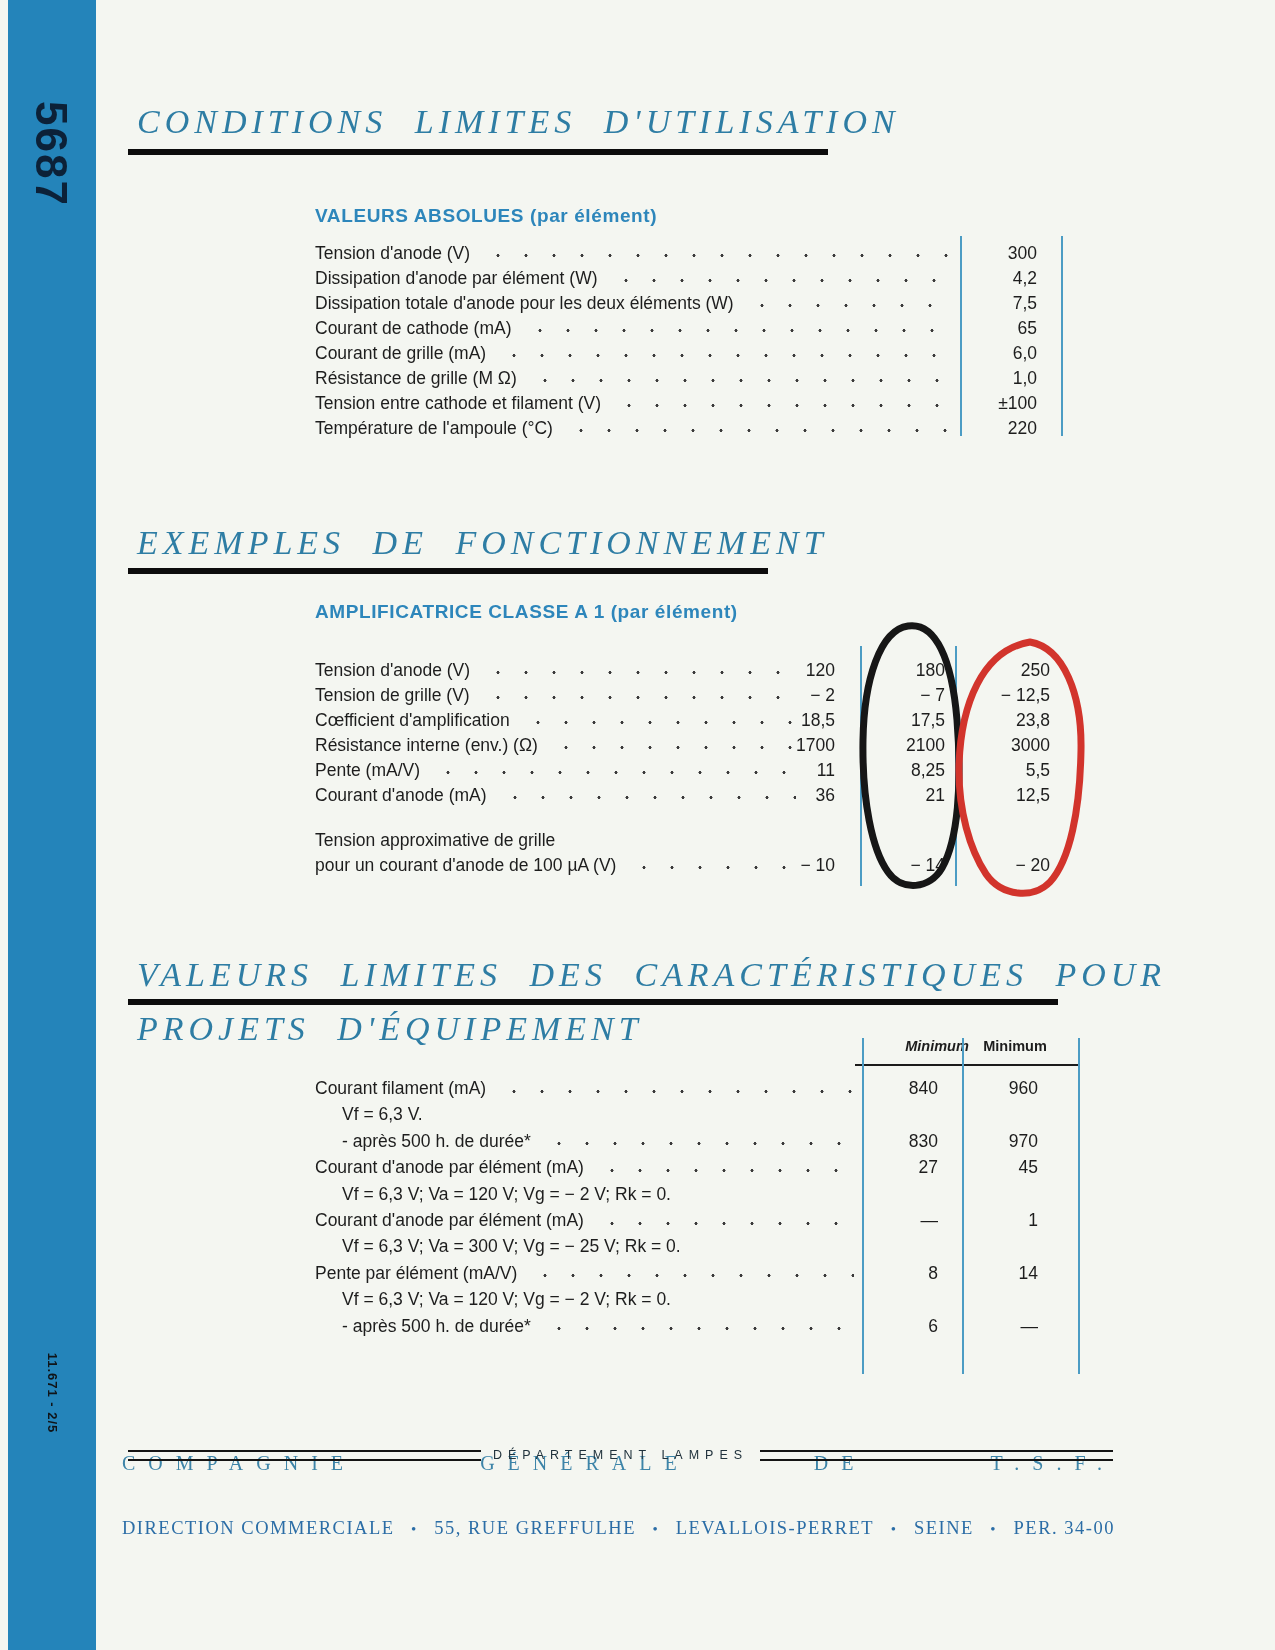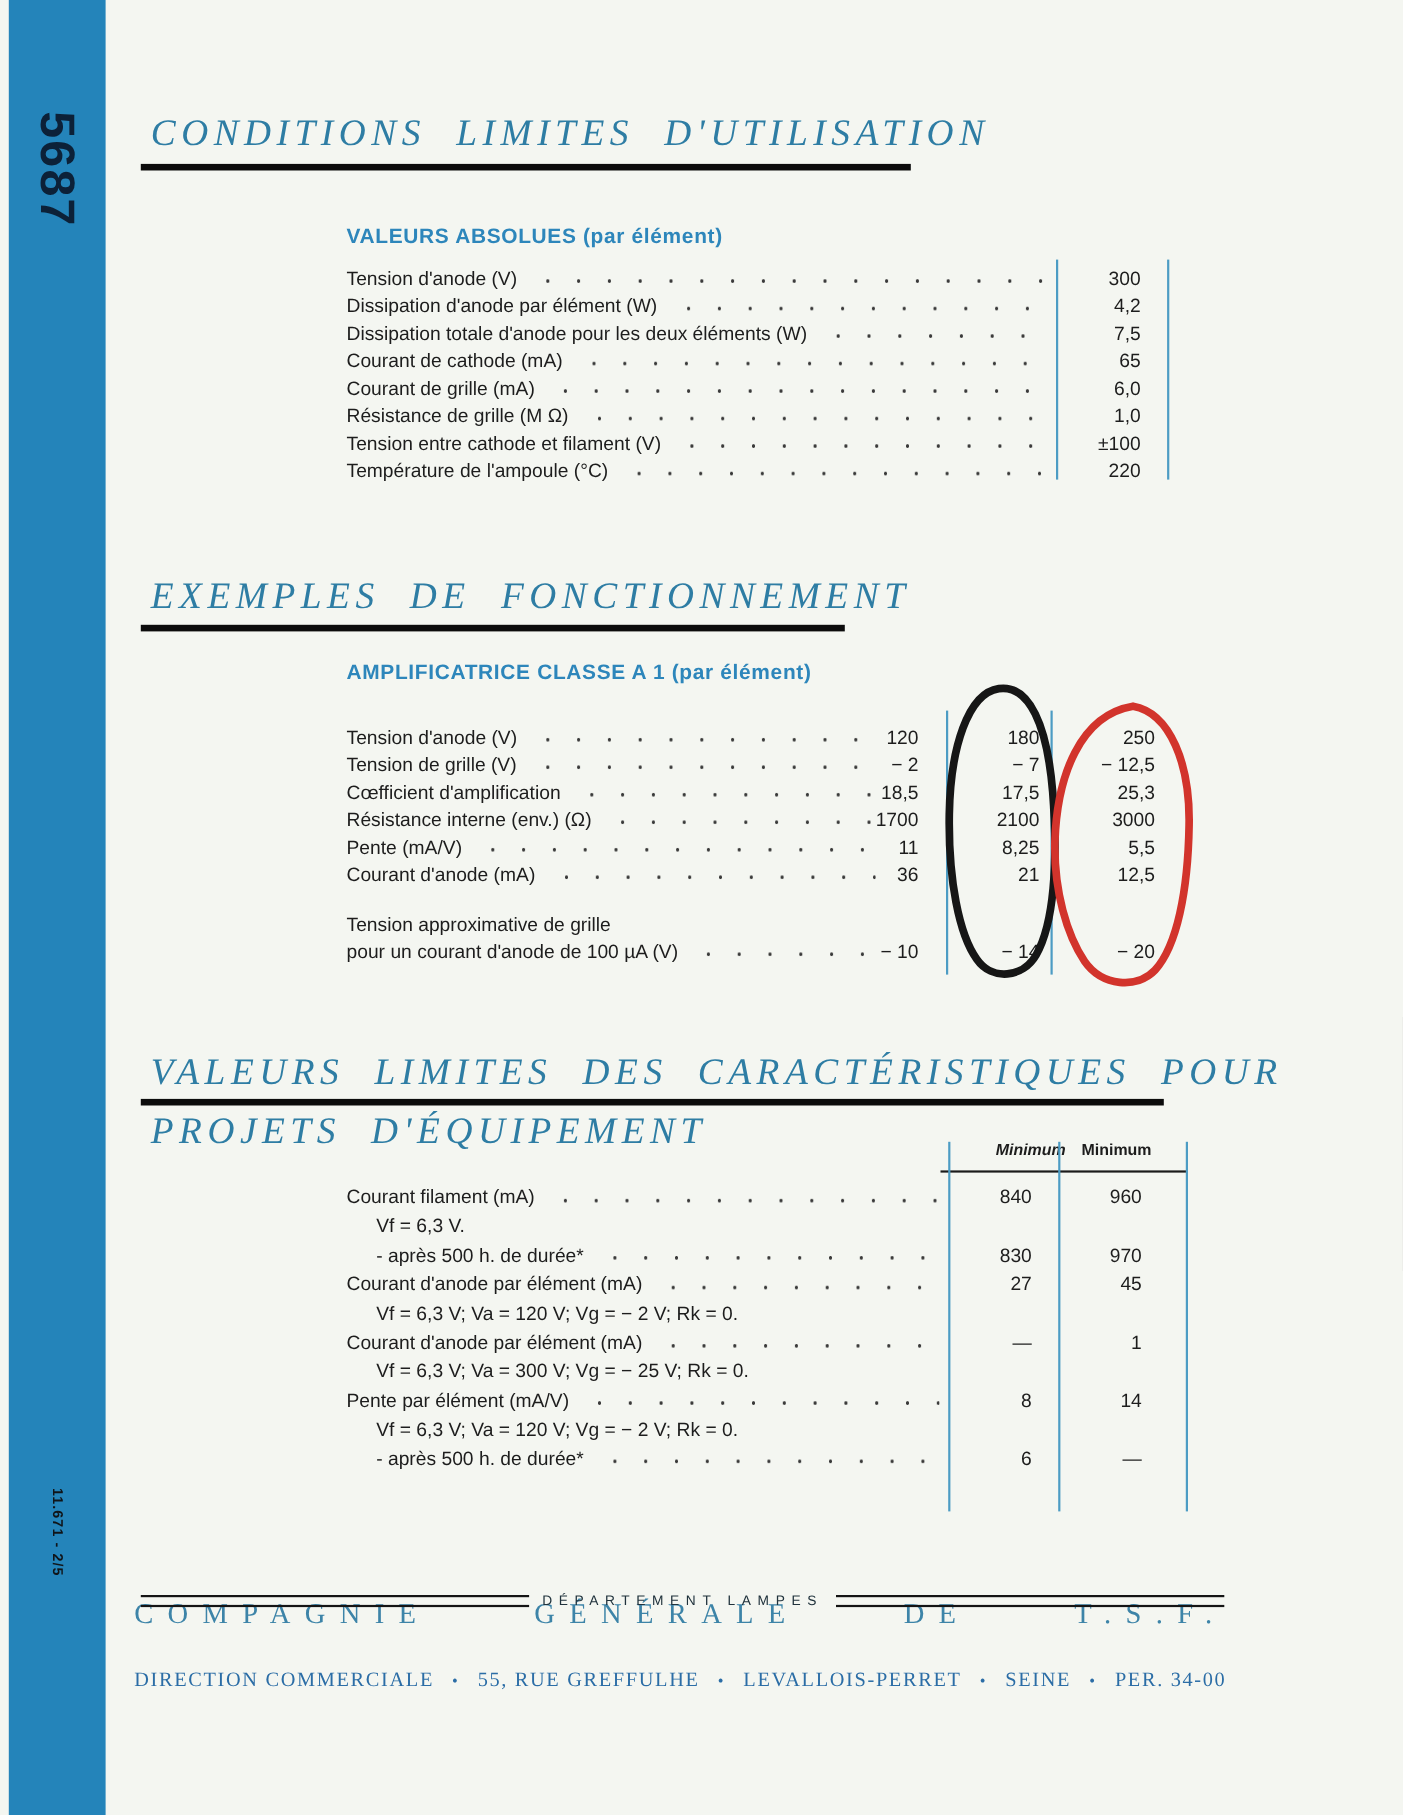--- a/index.html
+++ b/index.html
@@ -63,21 +63,21 @@
   #t3 .rows{margin-top:14px;}
   #t3 .trow{height:26.4px;padding-right:220px;}
   #t3 .trow.ind{padding-left:27px;}
   #t3 .vmin{right:142px;} #t3 .vmax{right:42px;}
   
   .annot{position:absolute;left:830px;top:600px;}
   
   .company{
     position:absolute;left:122px;top:1452px;width:993px;
     display:flex;justify-content:space-between;
-    font-family:"Liberation Serif",serif;font-size:26px;color:#3d84a8;
+    font-family:"Liberation Serif",serif;font-size:20px;color:#3d84a8;
     letter-spacing:13px;white-space:nowrap;
   }
   .dept-sep{
     position:absolute;left:128px;top:1448px;width:985px;
     display:flex;align-items:center;
   }
   .dept-sep .dline{flex:1;height:7px;border-top:2px solid #141414;border-bottom:2px solid #141414;}
   .dept-sep .dept{
     padding:0 12px;font-size:12.5px;letter-spacing:6px;color:#20323c;white-space:nowrap;
     font-family:"Liberation Sans",sans-serif;
@@ -166,21 +166,21 @@
         <span class="dots"></span>
         <span class="val v1">− 2</span>
         <span class="val v2">− 7</span>
         <span class="val v3">− 12,5</span>
       </div>
       <div class="trow">
         <span class="lbl">Cœfficient d'amplification</span>
         <span class="dots"></span>
         <span class="val v1">18,5</span>
         <span class="val v2">17,5</span>
-        <span class="val v3">25,3</span>
+        <span class="val v3">23,8</span>
       </div>
       <div class="trow">
         <span class="lbl">Résistance interne (env.) (Ω)</span>
         <span class="dots"></span>
         <span class="val v1">1700</span>
         <span class="val v2">2100</span>
         <span class="val v3">3000</span>
       </div>
       <div class="trow">
         <span class="lbl">Pente (mA/V)</span>

